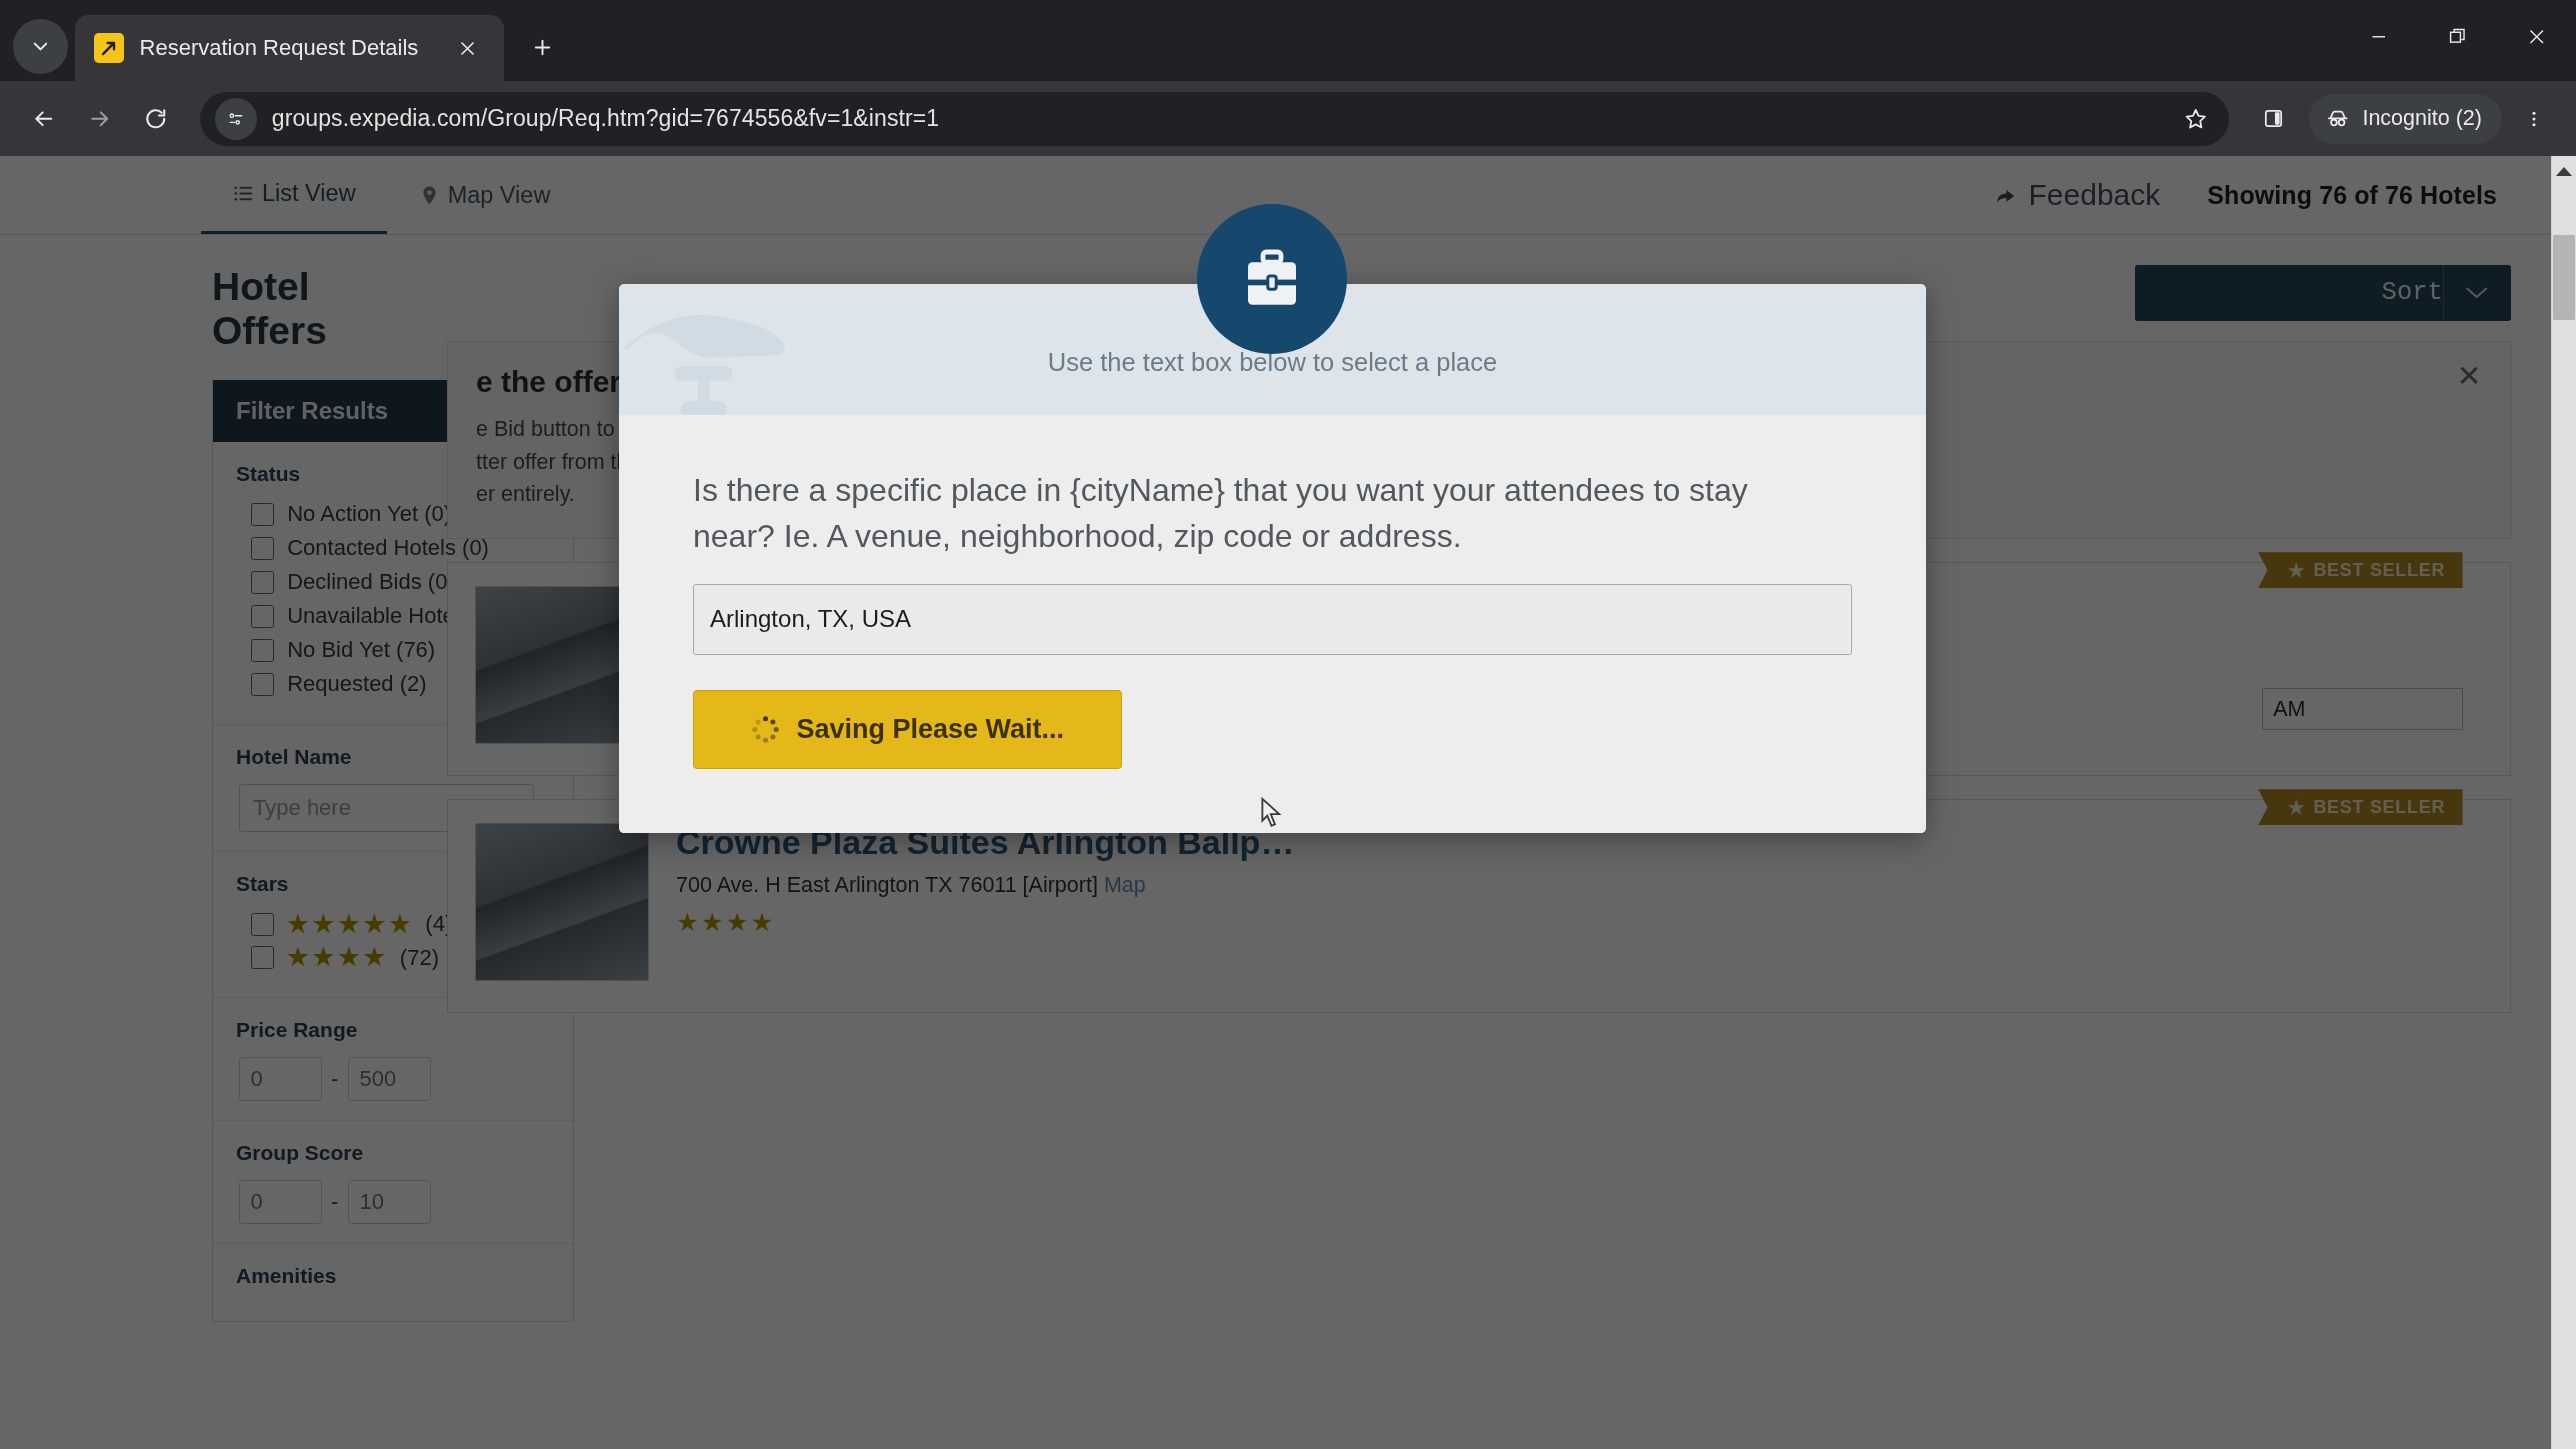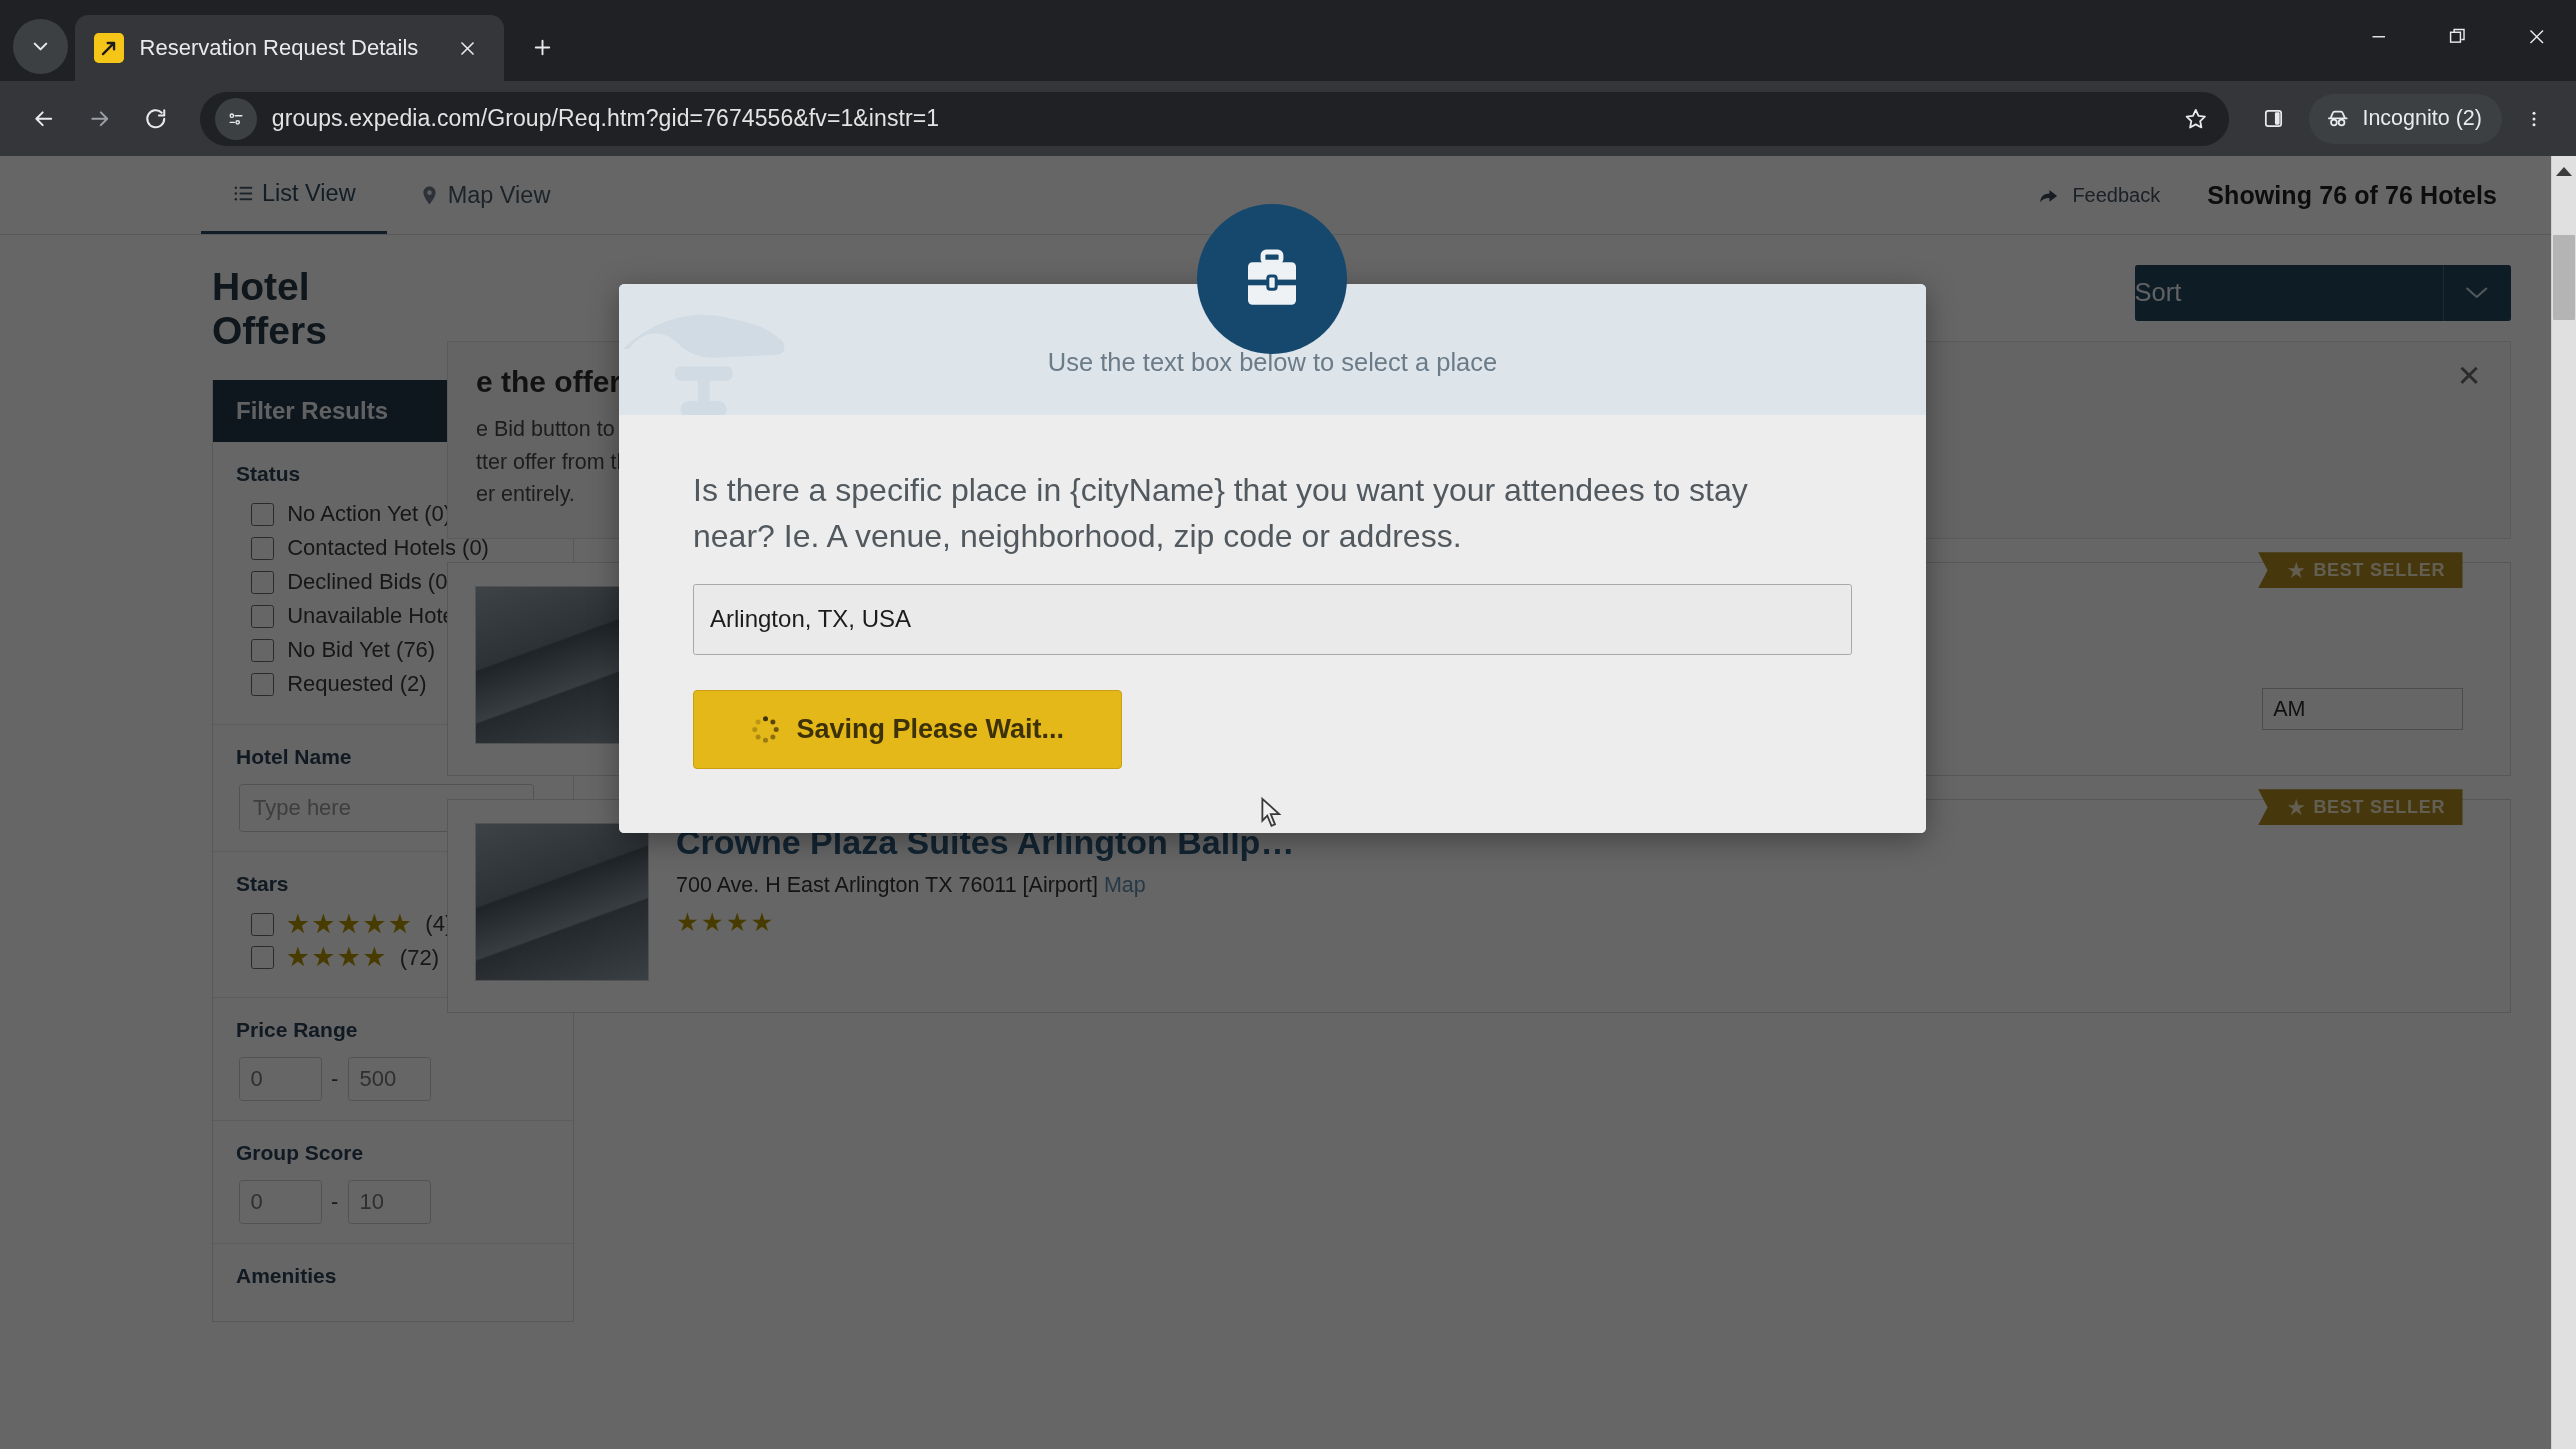--- a/index.html
+++ b/index.html
@@ -129,21 +129,21 @@
   .viewtab {
     display: flex; align-items: center; gap: 7px; padding: 0 31px;
     font-size: 23.5px; color: #4a5a68; position: relative;
   }
   .viewtab.active { border-bottom: 3.4px solid #2b4d63; color: #2e4a5e; }
   .viewtab svg { width: 23px; height: 23px; flex: 0 0 auto; }
 
   .topbar-right {
     margin-left: auto; display: flex; align-items: center; gap: 47px; padding-right: 13.4px;
   }
-  .feedback { display: flex; align-items: center; gap: 12px; font-size: 20px; color: #44525f; }
+  .feedback { display: flex; align-items: center; gap: 12px; font-size: 30px; color: #44525f; }
   .feedback svg { width: 23px; height: 20px; }
   .showing { font-size: 25px; color: #222; font-weight: 600; letter-spacing: 0.1px; }
 
   .body-cols { display: flex; padding: 0 0 0 0; }
 
   
   .sidebar { width: 416px; padding: 29.5px 0 0 212px; flex: 0 0 auto; }
   .page-title { font-size: 39px; font-weight: 700; color: #273b4a; margin-bottom: 27px; }
   .filter-card { width: 362px; border: 0.7px solid #d8dde1; border-top: none; background:#fff; }
   .filter-head {
@@ -175,21 +175,21 @@
   }
   .range-dash { font-size: 22px; color: #444; }
 
   
   .main { flex: 1 1 auto; padding: 29.5px 40px 0 31px; }
   .main-head { display: flex; justify-content: flex-end; }
   .sort-btn {
     width: 376px; height: 56px; background: #24485f; color: #eef3f6; border-radius: 2.7px;
     display: flex; align-items: center; font-size: 25.5px;
   }
-  .sort-label { flex: 1 1 auto; text-align: left; }
+  .sort-label { flex: 1 1 auto; text-align: right; font-family: Liberation Mono, monospace; }
   .sort-div { width: 0.7px; height: 56px; background: #4a6a80; }
   .sort-caret { width: 67px; display: flex; align-items: center; justify-content: center; }
   .sort-caret svg { width: 25.5px; height: 17.4px; }
 
   .info-panel {
     margin-top: 20px; border: 0.7px solid #e0e0e0; background: #fbfbfb;
     padding: 23px 28px 28px 28px; position: relative; min-height: 181px;
   }
   .info-x { position: absolute; right: 28px; top: 19px; font-size: 29.5px; color: #6b6b6b; line-height: 1;}
   .info-title { font-size: 30px; font-weight: 700; color: #2e2e2e; margin-bottom: 14.8px; }

